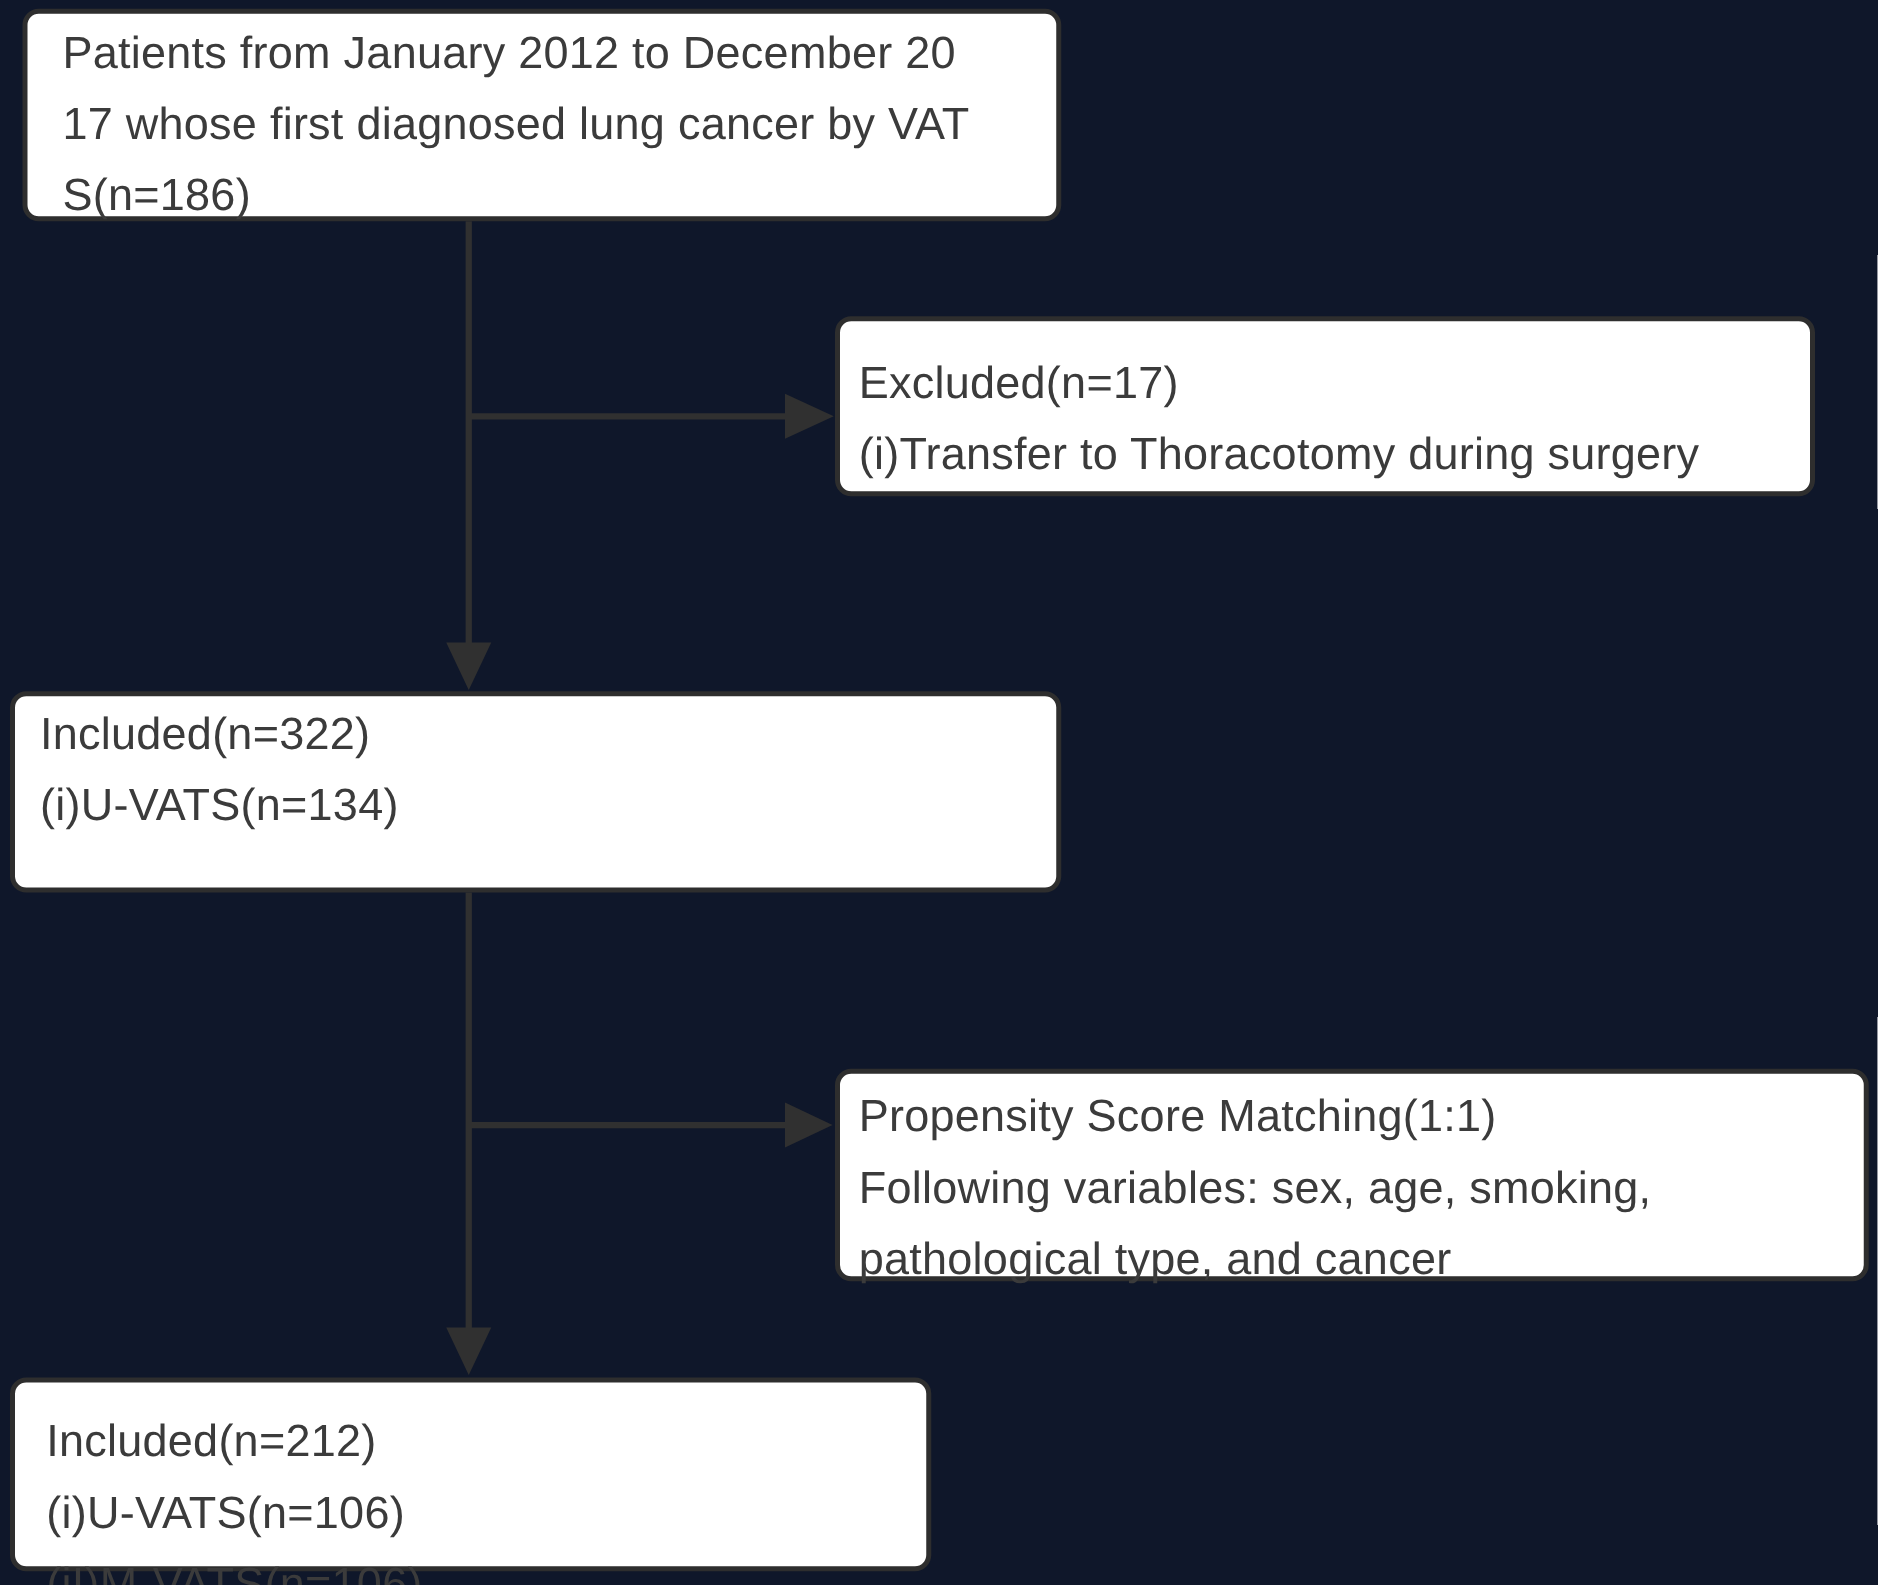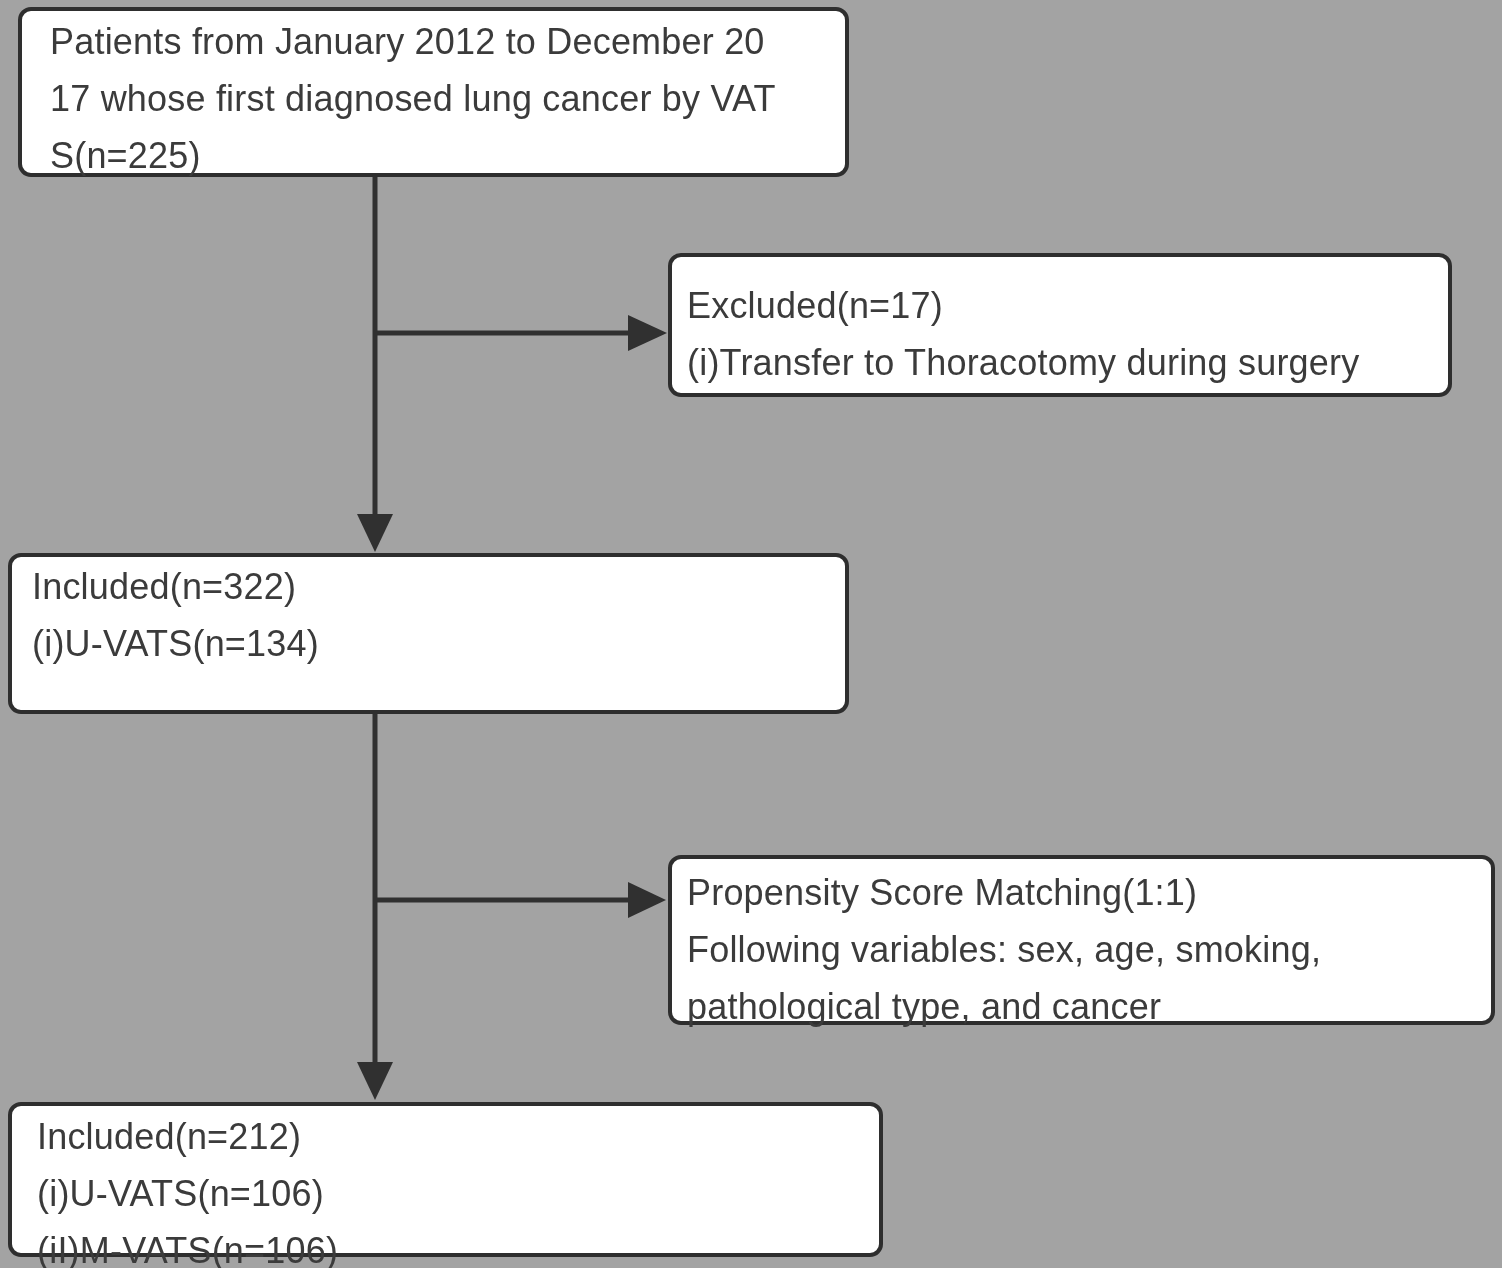--- a/index.html
+++ b/index.html
@@ -1,20 +1,20 @@
 <!DOCTYPE html>
 <html><head>
 <meta charset="utf-8">
 <style>
   html, body { margin: 0; padding: 0; background: #ffffff; }
   .canvas {
     position: relative;
     width: 1502px;
     height: 1268px;
-    background: #a3a3a3;
+    background: #0f172a;
     font-family: "Liberation Sans", "DejaVu Sans", sans-serif;
     color: #3b3b3b;
     overflow: hidden;
   }
   .connector-layer {
     position: absolute;
     left: 0; top: 0;
     width: 1502px; height: 1268px;
   }
   .flow-box {
@@ -26,21 +26,21 @@
     font-size: 36px;
     line-height: 57px;
     color: #3b3b3b;
     letter-spacing: 0.2px;
   }
   .flow-box .line { white-space: nowrap; }
   .box-cohort            { left: 18px;  top: 7px;    width: 831px; height: 170px; padding: 2px 8px 0 28px; }
   .box-excluded          { left: 668px; top: 253px;  width: 784px; height: 144px; padding: 20px 8px 0 15px; }
   .box-included-initial  { left: 8px;   top: 553px;  width: 841px; height: 161px; padding: 1px 8px 0 20px; }
   .box-matching          { left: 668px; top: 855px;  width: 827px; height: 170px; padding: 5px 8px 0 15px; }
-  .box-included-matched  { left: 8px;   top: 1102px; width: 875px; height: 155px; padding: 2px 8px 0 25px; }
+  .box-included-matched  { left: 8px;   top: 1102px; width: 737px; height: 155px; padding: 18px 8px 0 25px; }
   .stroke-line { stroke: #303030; stroke-width: 5; fill: none; }
   .arrow-head  { fill: #303030; stroke: none; }
 </style>
 </head>
 <body>
 
 <div class="canvas">
 
   <svg class="connector-layer" viewBox="0 0 1502 1268" xmlns="http://www.w3.org/2000/svg">
 
@@ -53,21 +53,21 @@
     <line class="stroke-line" x1="375" y1="714" x2="375" y2="1078"></line>
     <polygon class="arrow-head" points="357,1062 393,1062 375,1100"></polygon>
 
     <line class="stroke-line" x1="375" y1="900" x2="632" y2="900"></line>
     <polygon class="arrow-head" points="628,882 628,918 666,900"></polygon>
   </svg>
 
   <div class="flow-box box-cohort">
     <div class="line">Patients from January 2012 to December 20</div>
     <div class="line">17 whose first diagnosed lung cancer by VAT</div>
-    <div class="line">S(n=225)</div>
+    <div class="line">S(n=186)</div>
   </div>
 
   <div class="flow-box box-excluded">
     <div class="line">Excluded(n=17)</div>
     <div class="line">(i)Transfer to Thoracotomy during surgery</div>
   </div>
 
   <div class="flow-box box-included-initial">
     <div class="line">Included(n=322)</div>
     <div class="line">(i)U-VATS(n=134)</div>

